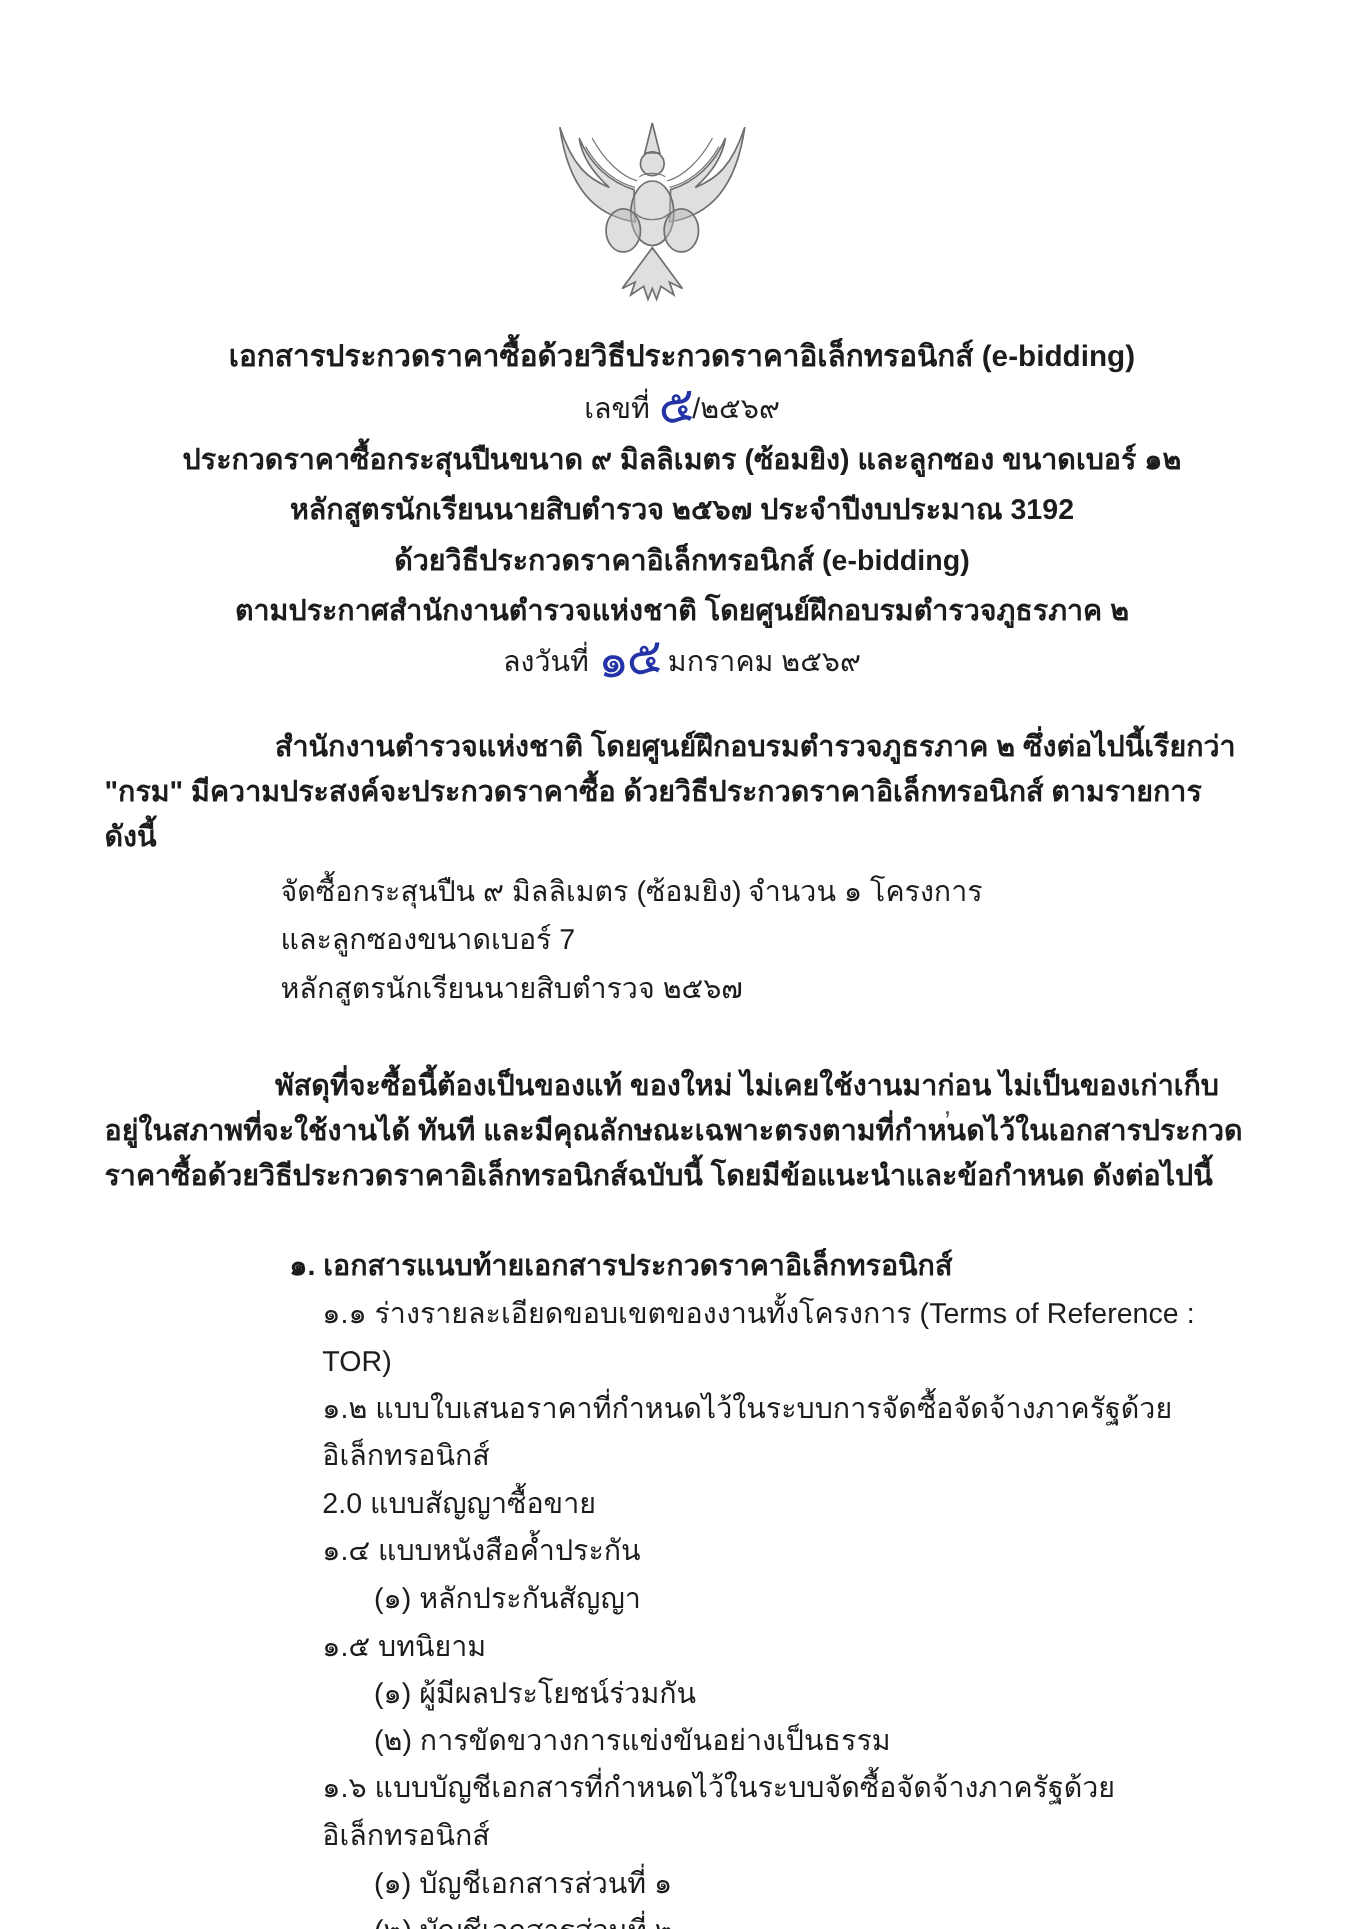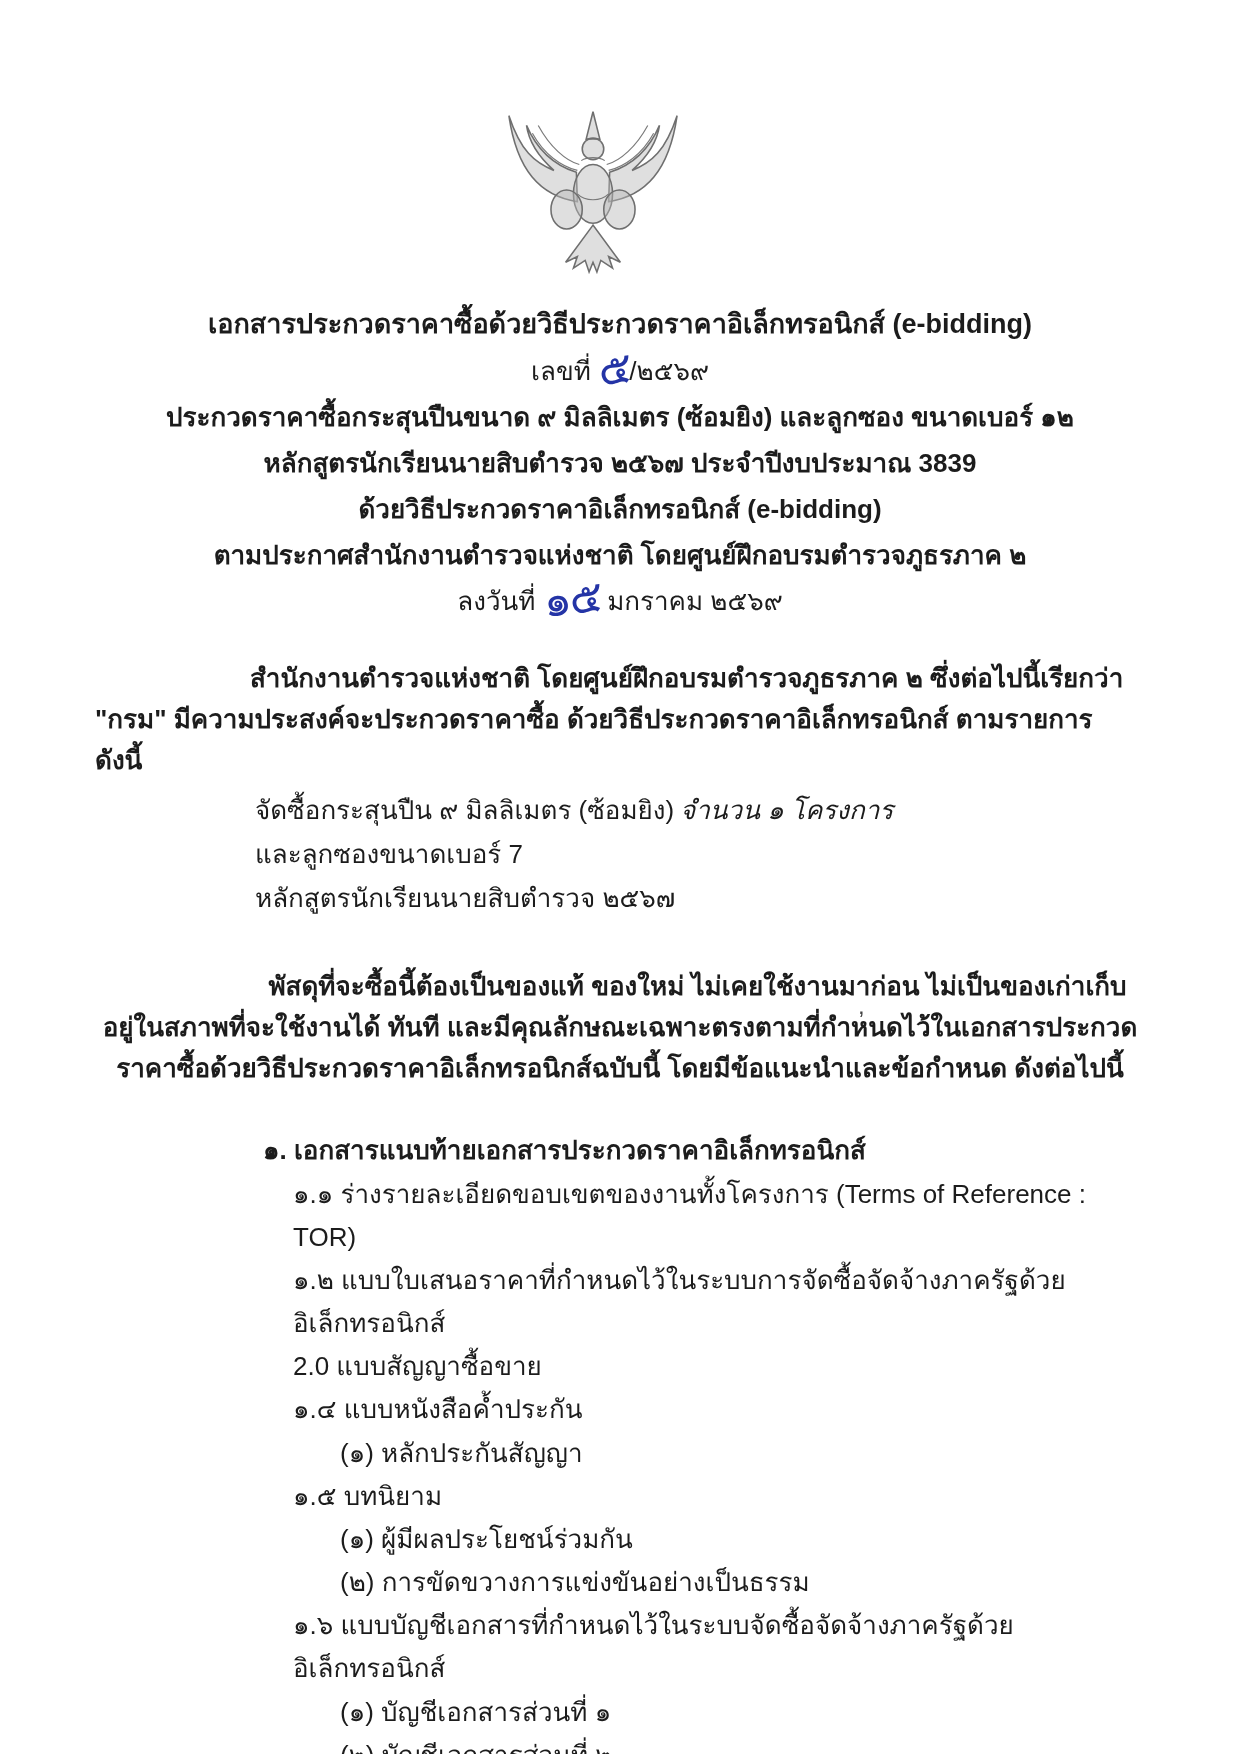--- a/index.html
+++ b/index.html
@@ -54,34 +54,33 @@
     line-height: 0;
     letter-spacing: -2px;
   }
   .para {
     margin-top: 34px;
     line-height: 1.58;
     text-align: left;
     text-indent: 155px;
     font-weight: bold;
   }
-  .para.second { margin-top: 46px; text-align: center; }
+  .para.second { margin-top: 46px; }
   .purchase {
     margin-top: 8px;
   }
   .purchase-row {
     position: relative;
     line-height: 1.68;
     padding-left: 160px;
   }
   .p-qty {
     position: absolute;
     left: 585px;
     top: 0;
-    font-style: italic;
   }
   .doc-list {
     margin-top: 40px;
   }
   .list-item {
     line-height: 1.66;
   }
   .list-item.level-1 { padding-left: 168px; font-weight: 700; }
   .list-item.level-2 { padding-left: 198px; }
   .list-item.level-3 { padding-left: 245px; }
@@ -132,21 +131,21 @@
 
   <div class="content">
 
     <div class="header-block">
       <div class="h-line h-title">เอกสารประกวดราคาซื้อด้วยวิธีประกวดราคาอิเล็กทรอนิกส์ (e-bidding)</div>
       <div class="h-line h-docno">
         <span>เลขที่</span>
         <span class="handwritten">๕</span><span>/๒๕๖๙</span>
       </div>
       <div class="h-line">ประกวดราคาซื้อกระสุนปืนขนาด ๙ มิลลิเมตร (ซ้อมยิง) และลูกซอง ขนาดเบอร์ ๑๒</div>
-      <div class="h-line">หลักสูตรนักเรียนนายสิบตำรวจ ๒๕๖๗ ประจำปีงบประมาณ 3839</div>
+      <div class="h-line">หลักสูตรนักเรียนนายสิบตำรวจ ๒๕๖๗ ประจำปีงบประมาณ 3192</div>
       <div class="h-line">ด้วยวิธีประกวดราคาอิเล็กทรอนิกส์ (e-bidding)</div>
       <div class="h-line">ตามประกาศสำนักงานตำรวจแห่งชาติ โดยศูนย์ฝึกอบรมตำรวจภูธรภาค ๒</div>
       <div class="h-line h-date">
         <span>ลงวันที่</span>
         <span class="handwritten">๑๕</span>
         <span>มกราคม  ๒๕๖๙</span>
       </div>
     </div>
 
     <div class="para">สำนักงานตำรวจแห่งชาติ โดยศูนย์ฝึกอบรมตำรวจภูธรภาค ๒ ซึ่งต่อไปนี้เรียกว่า "กรม" มีความประสงค์จะประกวดราคาซื้อ ด้วยวิธีประกวดราคาอิเล็กทรอนิกส์ ตามรายการ ดังนี้</div>

